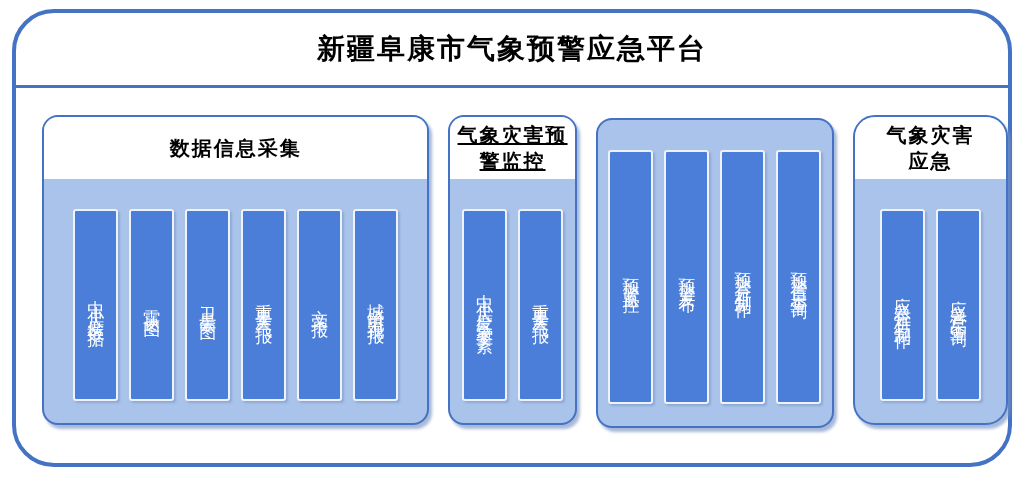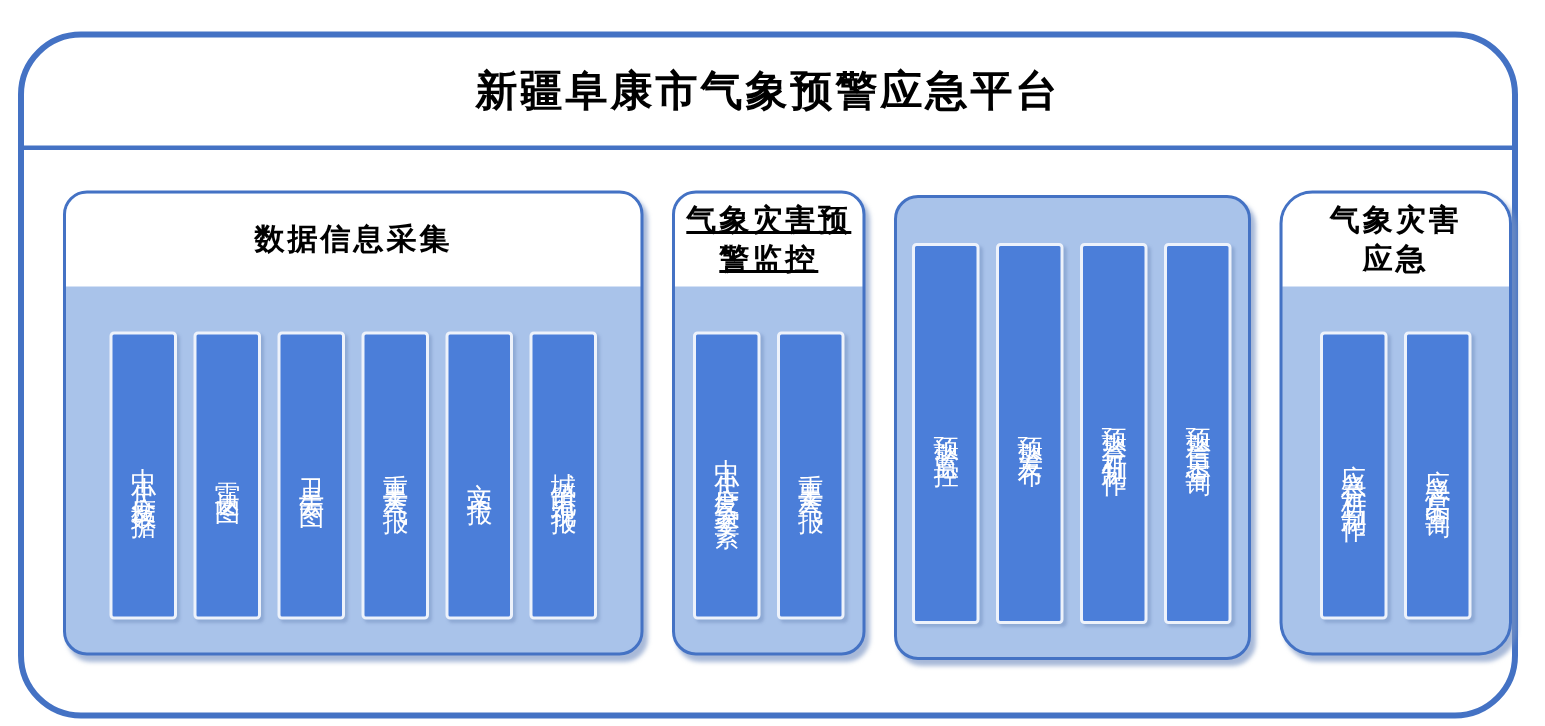--- a/index.html
+++ b/index.html
@@ -6,21 +6,21 @@
   .canvas {
     position: relative;
     width: 1030px;
     height: 484px;
     background: #ffffff;
     font-family: "Liberation Sans", sans-serif;
     overflow: hidden;
   }
   .outer {
     position: absolute;
-    left: 12px; top: 21px;
+    left: 12px; top: 9px;
     width: 1000px; height: 458px;
     box-sizing: border-box;
     border: 4px solid #4472C4;
     border-radius: 42px;
     background: #ffffff;
   }
   .title-bar {
     height: 72px;
     border-bottom: 3px solid #4472C4;
     display: flex;

